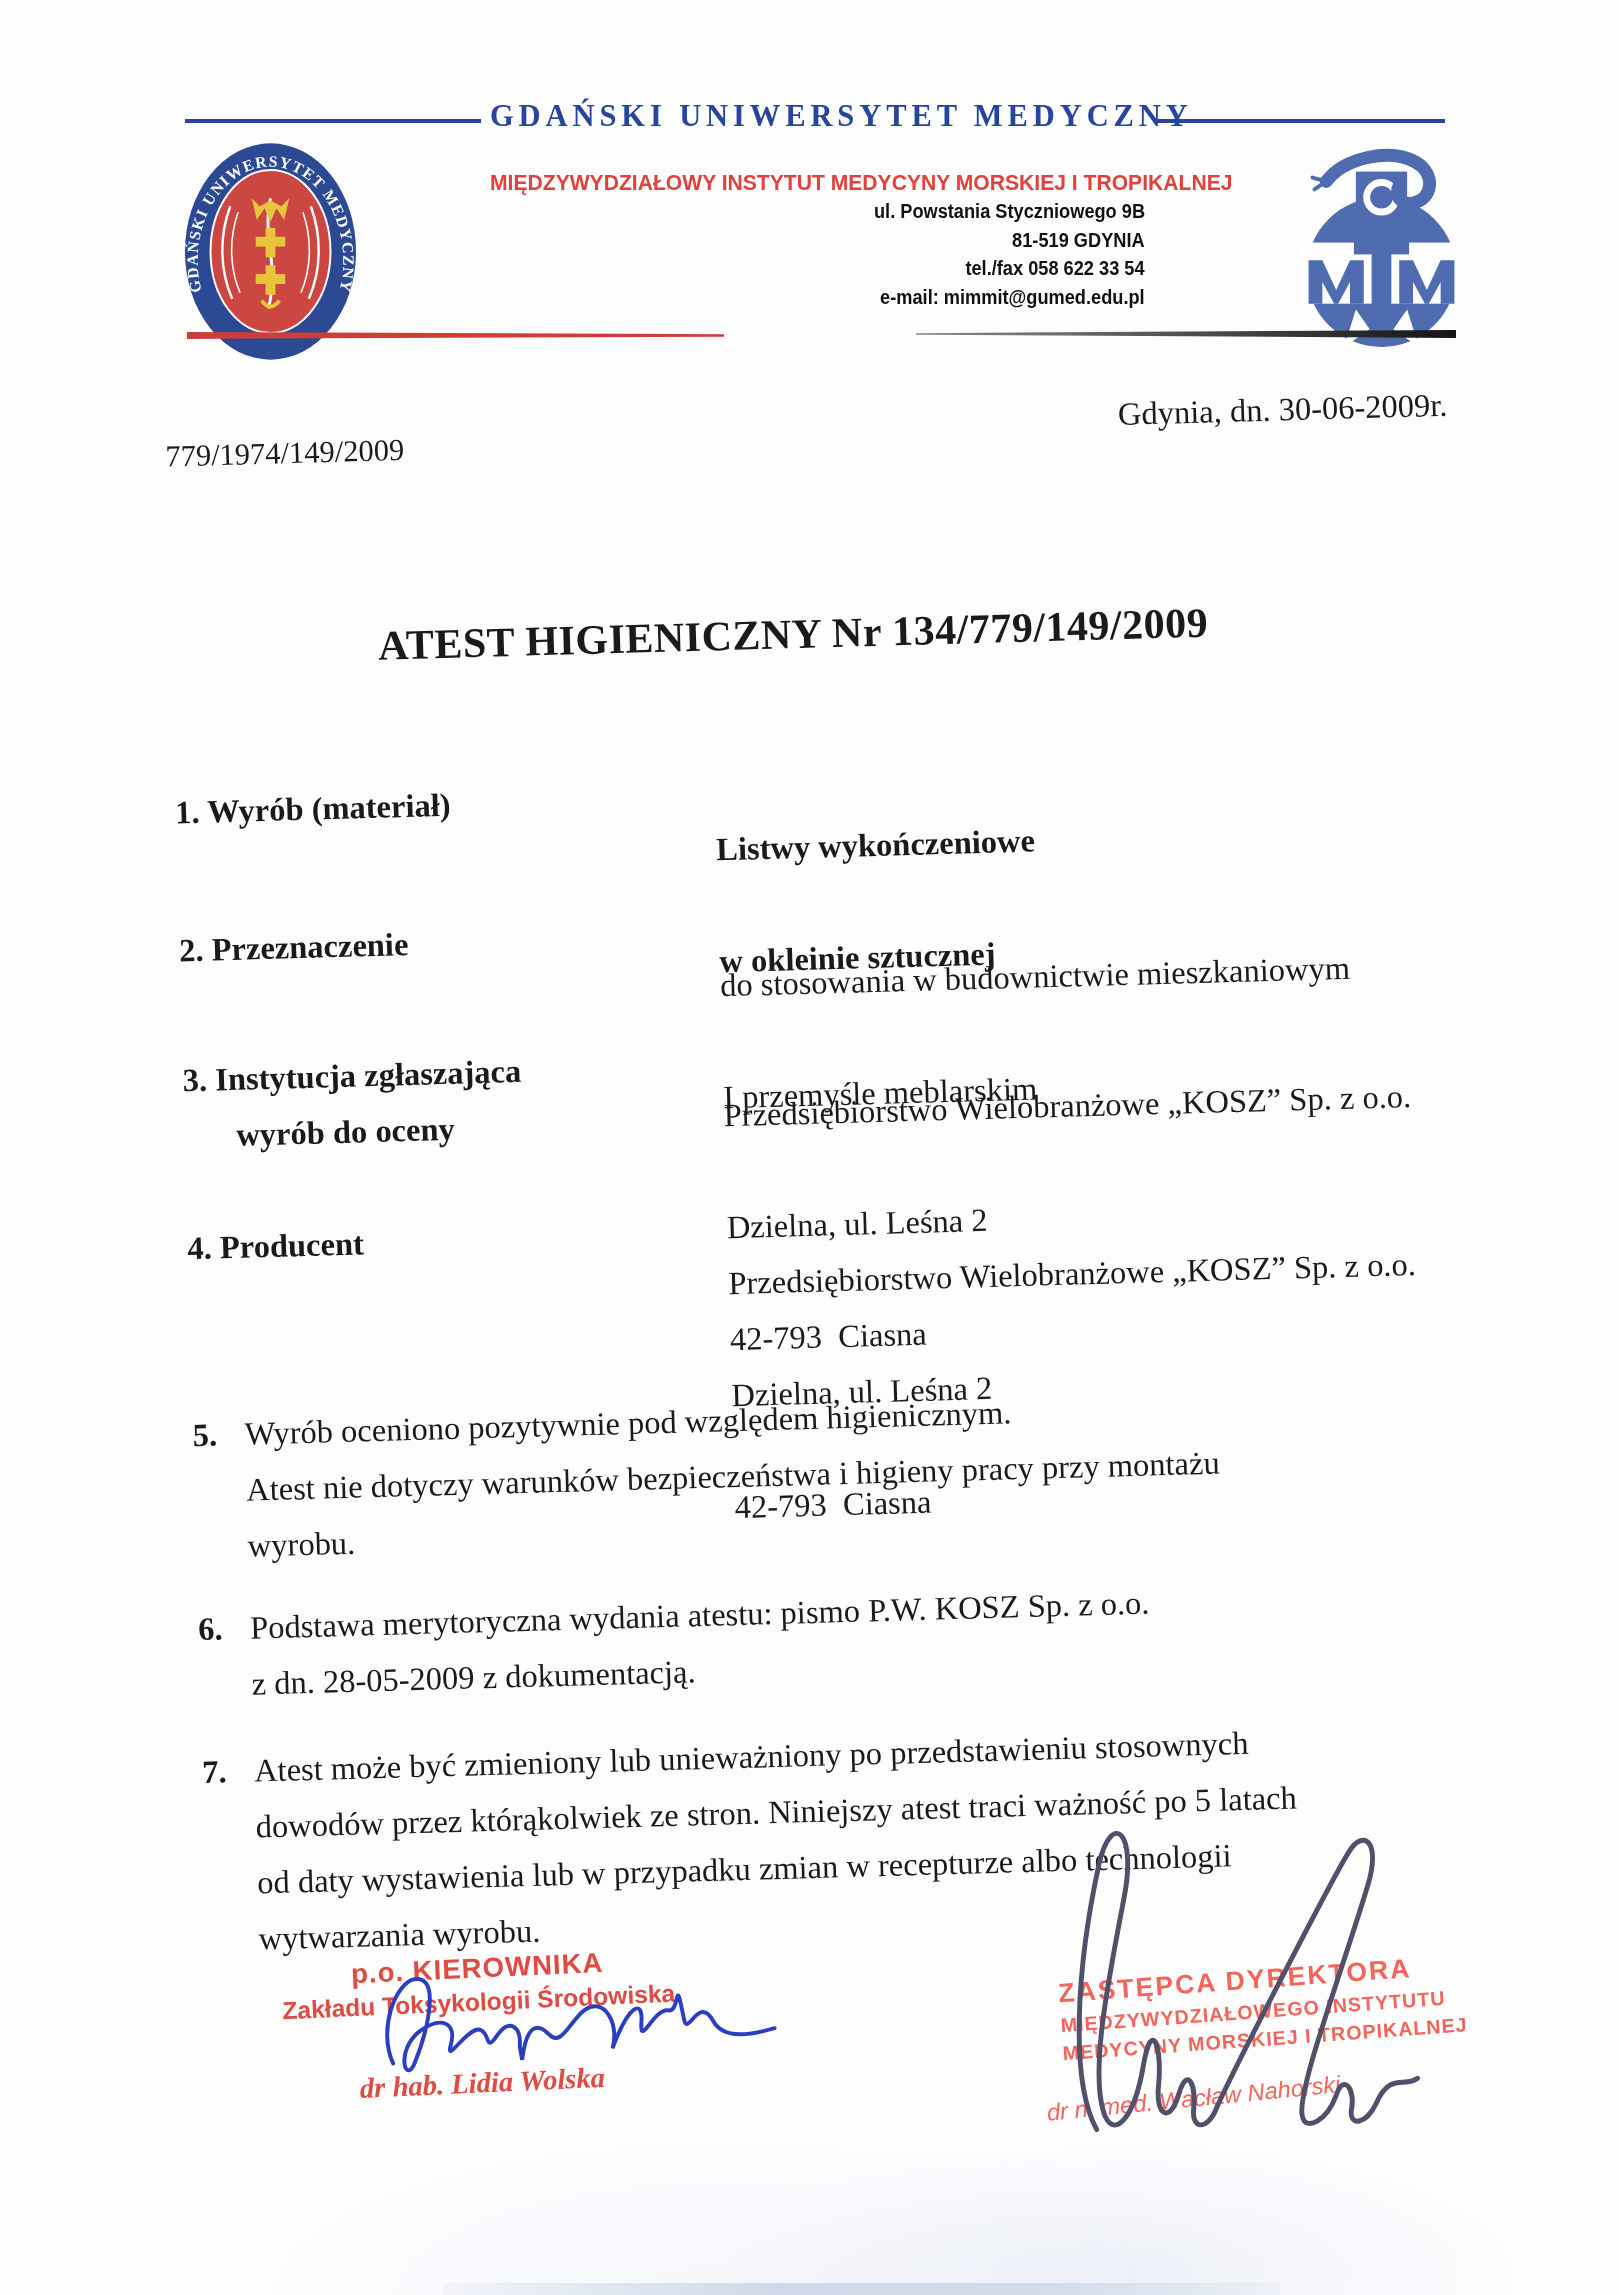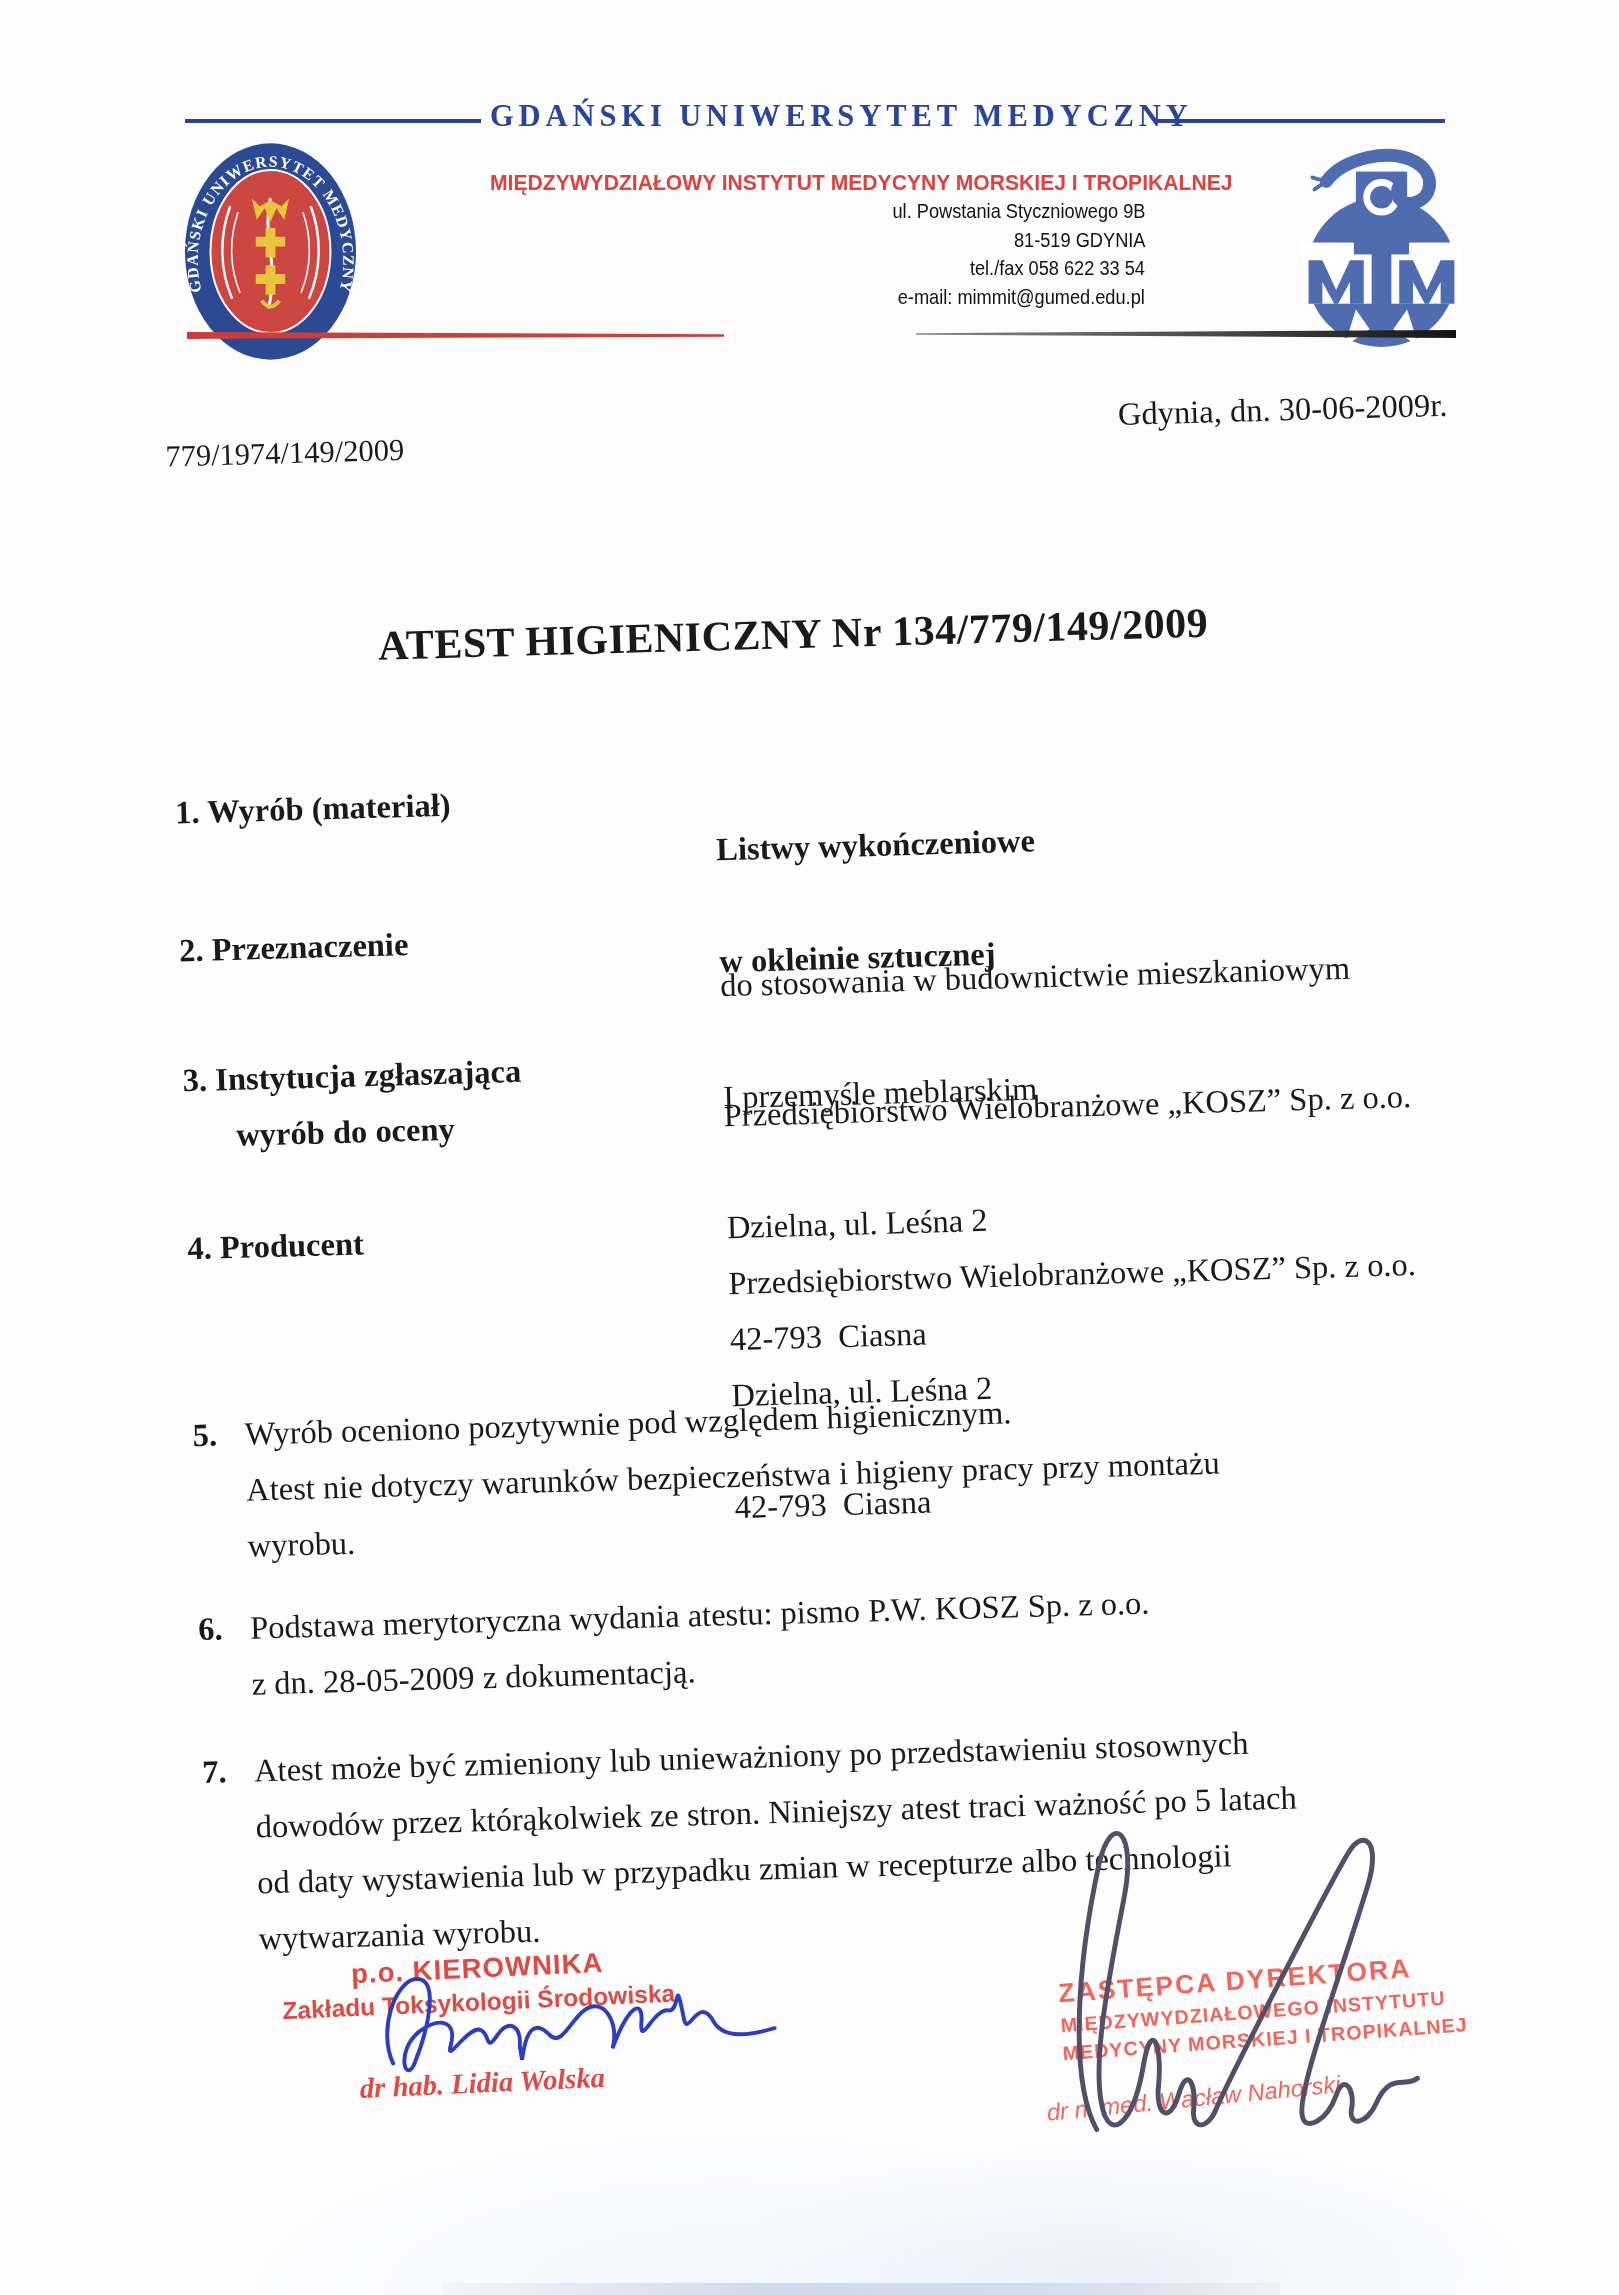--- a/index.html
+++ b/index.html
@@ -26,21 +26,21 @@
   }
   .inst-line{
     top:169px;left:490px;
     font-family:"Liberation Sans","DejaVu Sans",sans-serif;
     font-size:22.7px;font-weight:bold;color:#e0413c;
     transform:scaleX(0.93);transform-origin:left center;white-space:nowrap;
   }
   .addr{
     top:197px;left:650px;width:495px;text-align:right;
     font-family:"Liberation Sans","DejaVu Sans",sans-serif;
-    font-size:20.7px;font-weight:400;line-height:28.6px;color:#111;
+    font-size:20.7px;font-weight:700;line-height:28.6px;color:#111;
   }
   .addr .a-line{display:inline-block;transform:scaleX(0.88);transform-origin:right center;white-space:nowrap;}
   .divider-red{top:332px;left:187px;width:537px;height:6.9px;background:#cf3d39;
     clip-path:polygon(0 0,100% 32%,100% 68%,0 100%);}
   .divider-dark{top:330px;left:916px;width:540px;height:7.9px;
     background:linear-gradient(to right,#8a8a8a,#141414);
     clip-path:polygon(0 40%,100% 0,100% 100%,0 60%);}
   
   .body-tilt{top:0;left:0;width:1619px;height:2295px;
     transform:rotate(-1.6deg);transform-origin:197px 1231px;}

